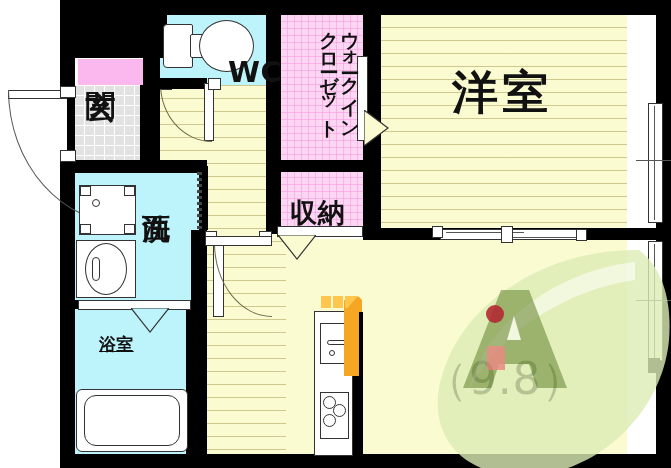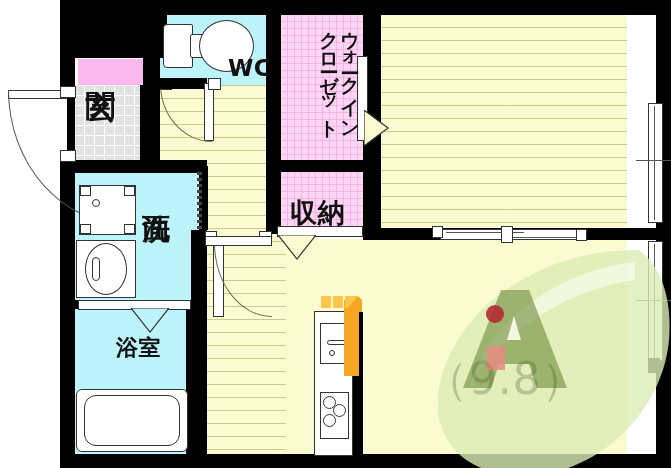--- a/index.html
+++ b/index.html
@@ -68,23 +68,23 @@
     writing-mode:vertical-rl;
     text-orientation:upright;
     white-space:nowrap;
     letter-spacing:.02em;
   }
   .lbl-youshitsu{font-size:46px;left:452px;top:62px;letter-spacing:.10em;}
   .lbl-youshitsu-n{font-size:46px;left:432px;top:122px;letter-spacing:.03em;}
   .lbl-ldk{font-size:44px;left:444px;top:292px;letter-spacing:.12em;font-weight:400;}
   .lbl-ldk-n{font-size:44px;left:424px;top:350px;letter-spacing:.02em;font-weight:400;}
   .lbl-genkan{font-size:30px;left:85px;top:66px;line-height:1.02;writing-mode:vertical-rl;text-orientation:upright;}
-  .lbl-wc{font-size:23px;left:228px;top:55px;font-weight:700;letter-spacing:.02em;}
+  .lbl-wc{font-size:29px;left:228px;top:55px;font-weight:700;letter-spacing:.02em;}
   .lbl-senmen{font-size:28px;left:141px;top:192px;line-height:1.05;writing-mode:vertical-rl;text-orientation:upright;}
-  .lbl-yokushitsu{font-size:22px;left:116px;top:333px;letter-spacing:.02em;}
+  .lbl-yokushitsu{font-size:17px;left:99px;top:333px;letter-spacing:.02em;text-decoration:underline;}
   .lbl-shuno{font-size:27px;left:290px;top:195px;letter-spacing:.03em;}
 
   
   .fx{position:absolute;box-sizing:border-box;background:#ffffff;border:1.4px solid #333;}
   .fx-round{border-radius:50%;}
 
   
   .arc{position:absolute;border:1.3px solid #6b6b45;border-radius:50%;background:transparent;}
 
   
@@ -257,20 +257,21 @@
   <div class="fx fx-round" style="left:323px;top:414px;width:13px;height:13px;"></div>
 
   <div class="counter" style="left:344px;top:300px;width:15px;height:76px;"></div>
   <div class="counter2" style="left:321px;top:296px;width:10px;height:12px;"></div>
   <div class="counter2" style="left:333px;top:296px;width:10px;height:12px;"></div>
   <div class="counter2" style="left:345px;top:296px;width:12px;height:12px;"></div>
   <svg class="abs" style="left:344px;top:296px;width:18px;height:16px;" viewBox="0 0 18 16">
     <polygon points="0,16 14,0 18,4 18,16" fill="#f5a623"></polygon>
   </svg>
 
+  <div class="label lbl-youshitsu">洋室</div>
 
   <div class="label lbl-ldk-n">（9.8）</div>
 
   <div class="label lbl-genkan">玄関</div>
 
   <div class="label lbl-wc">WC</div>
 
   <div class="label lbl-senmen">洗面</div>
 
   <div class="label lbl-yokushitsu">浴室</div>

